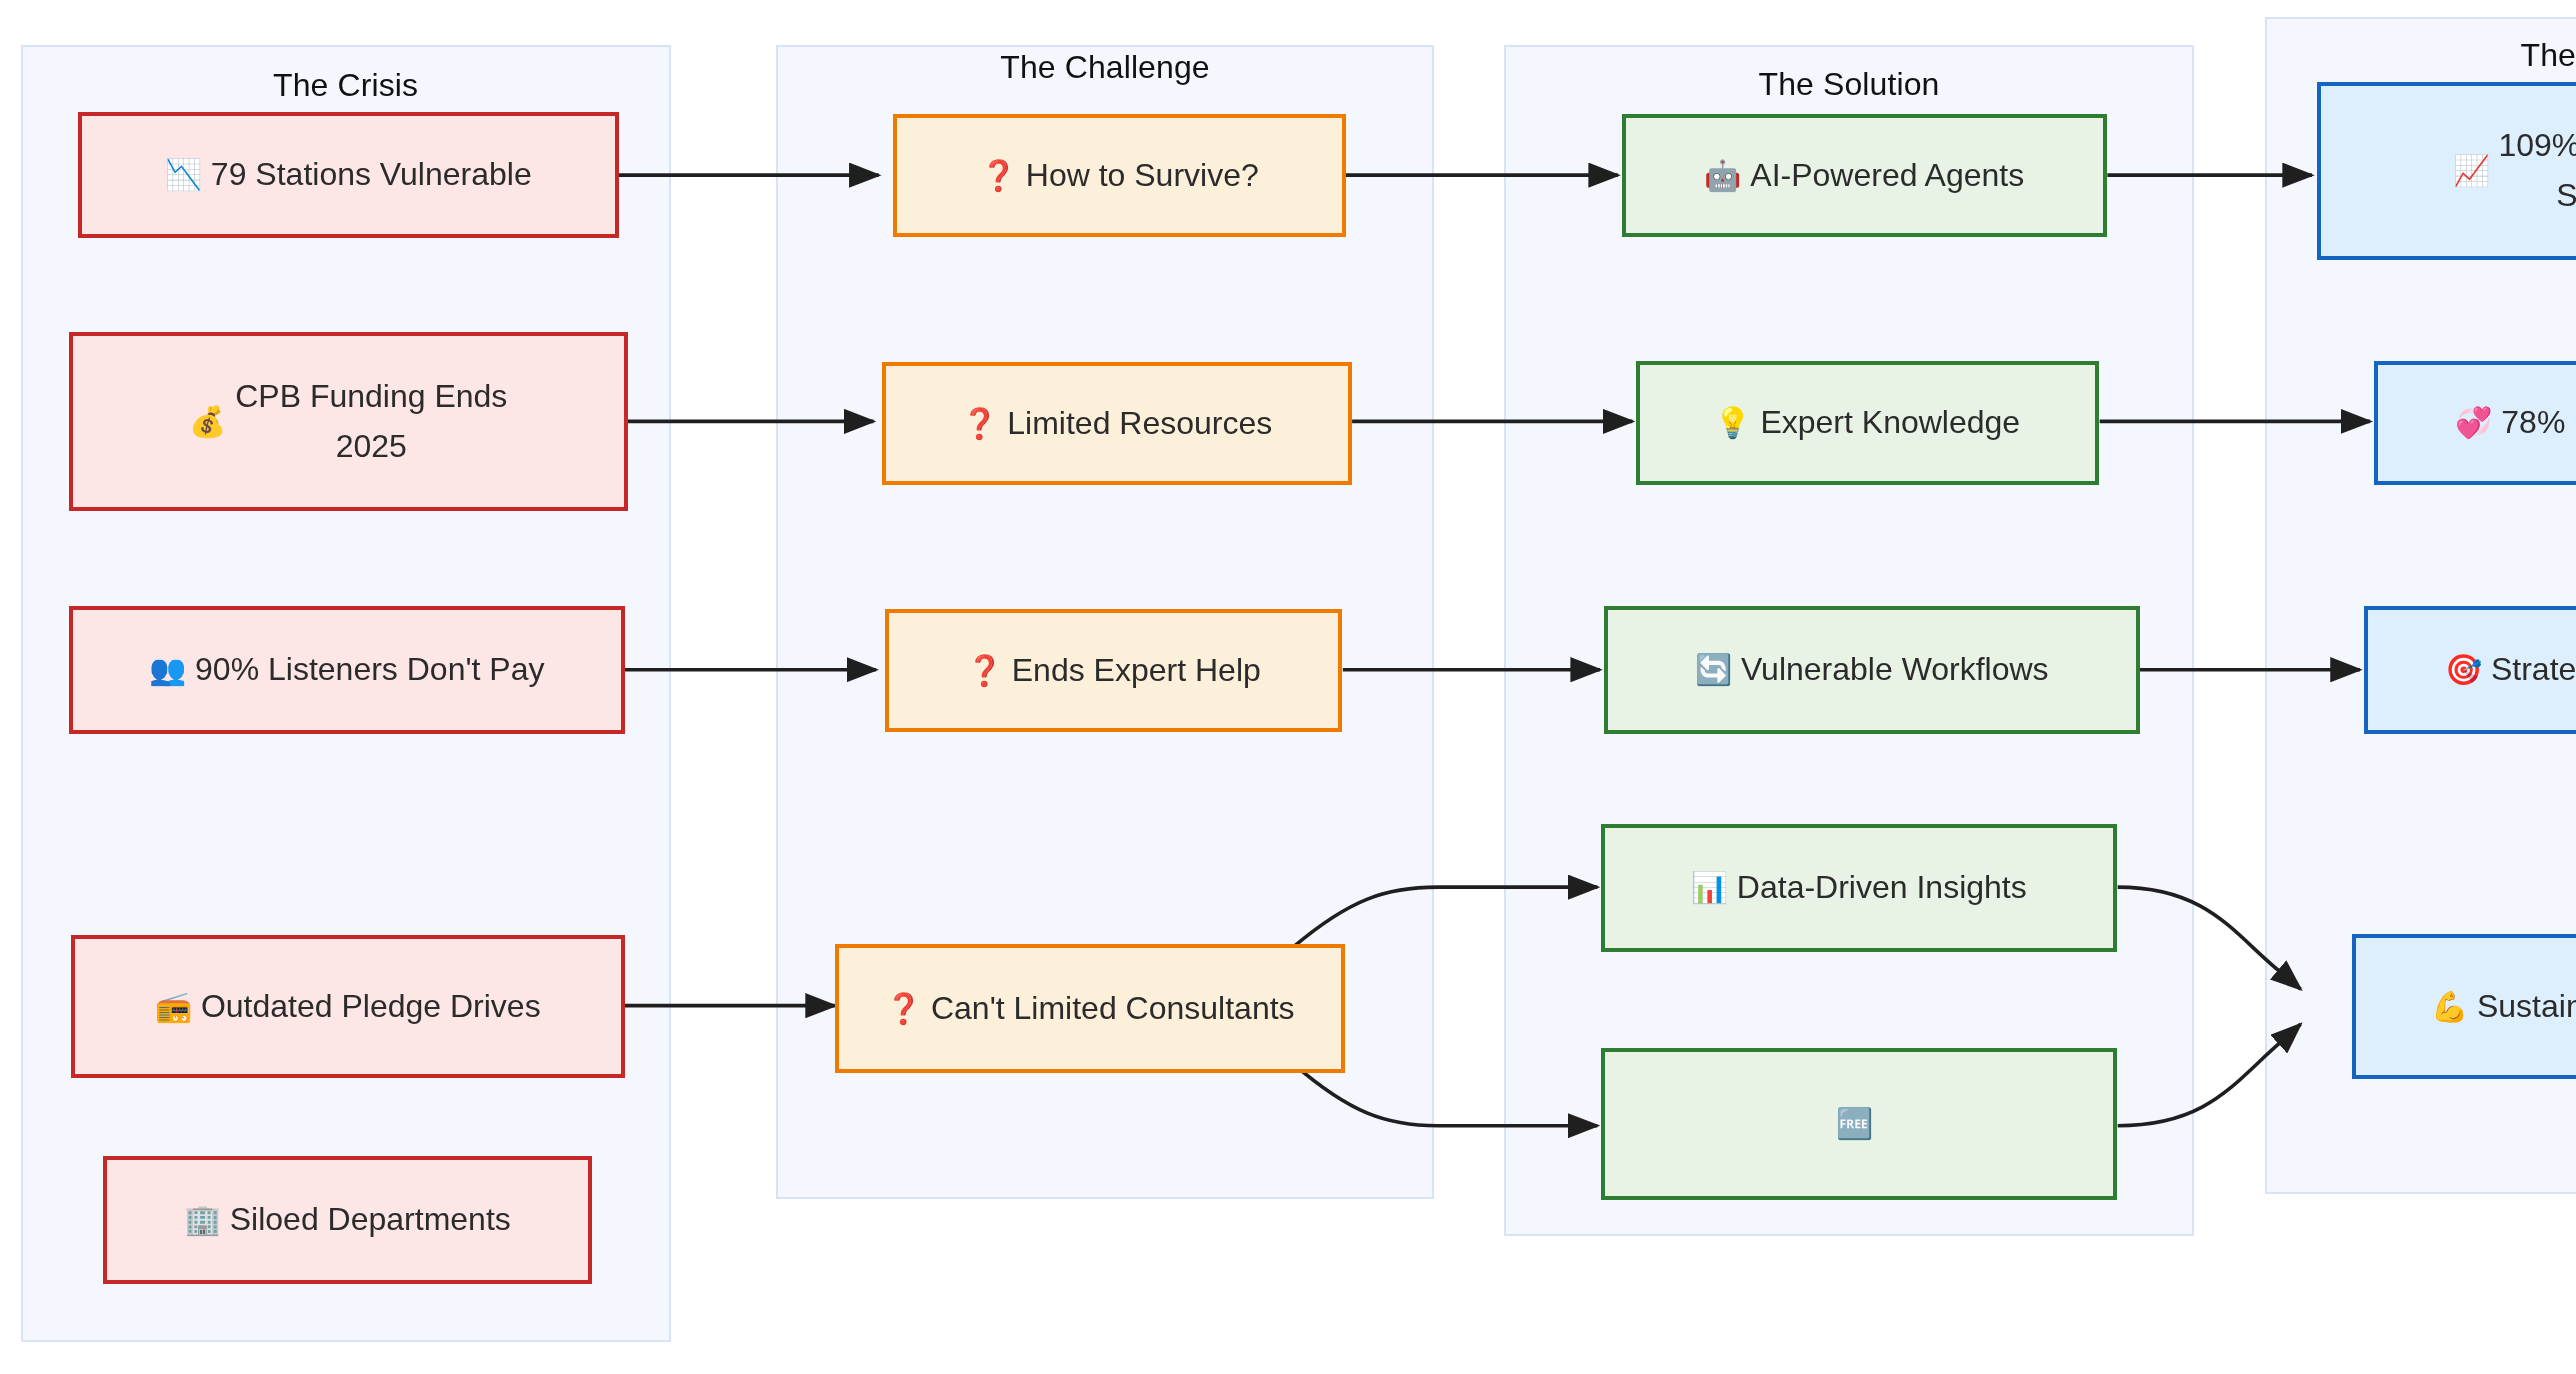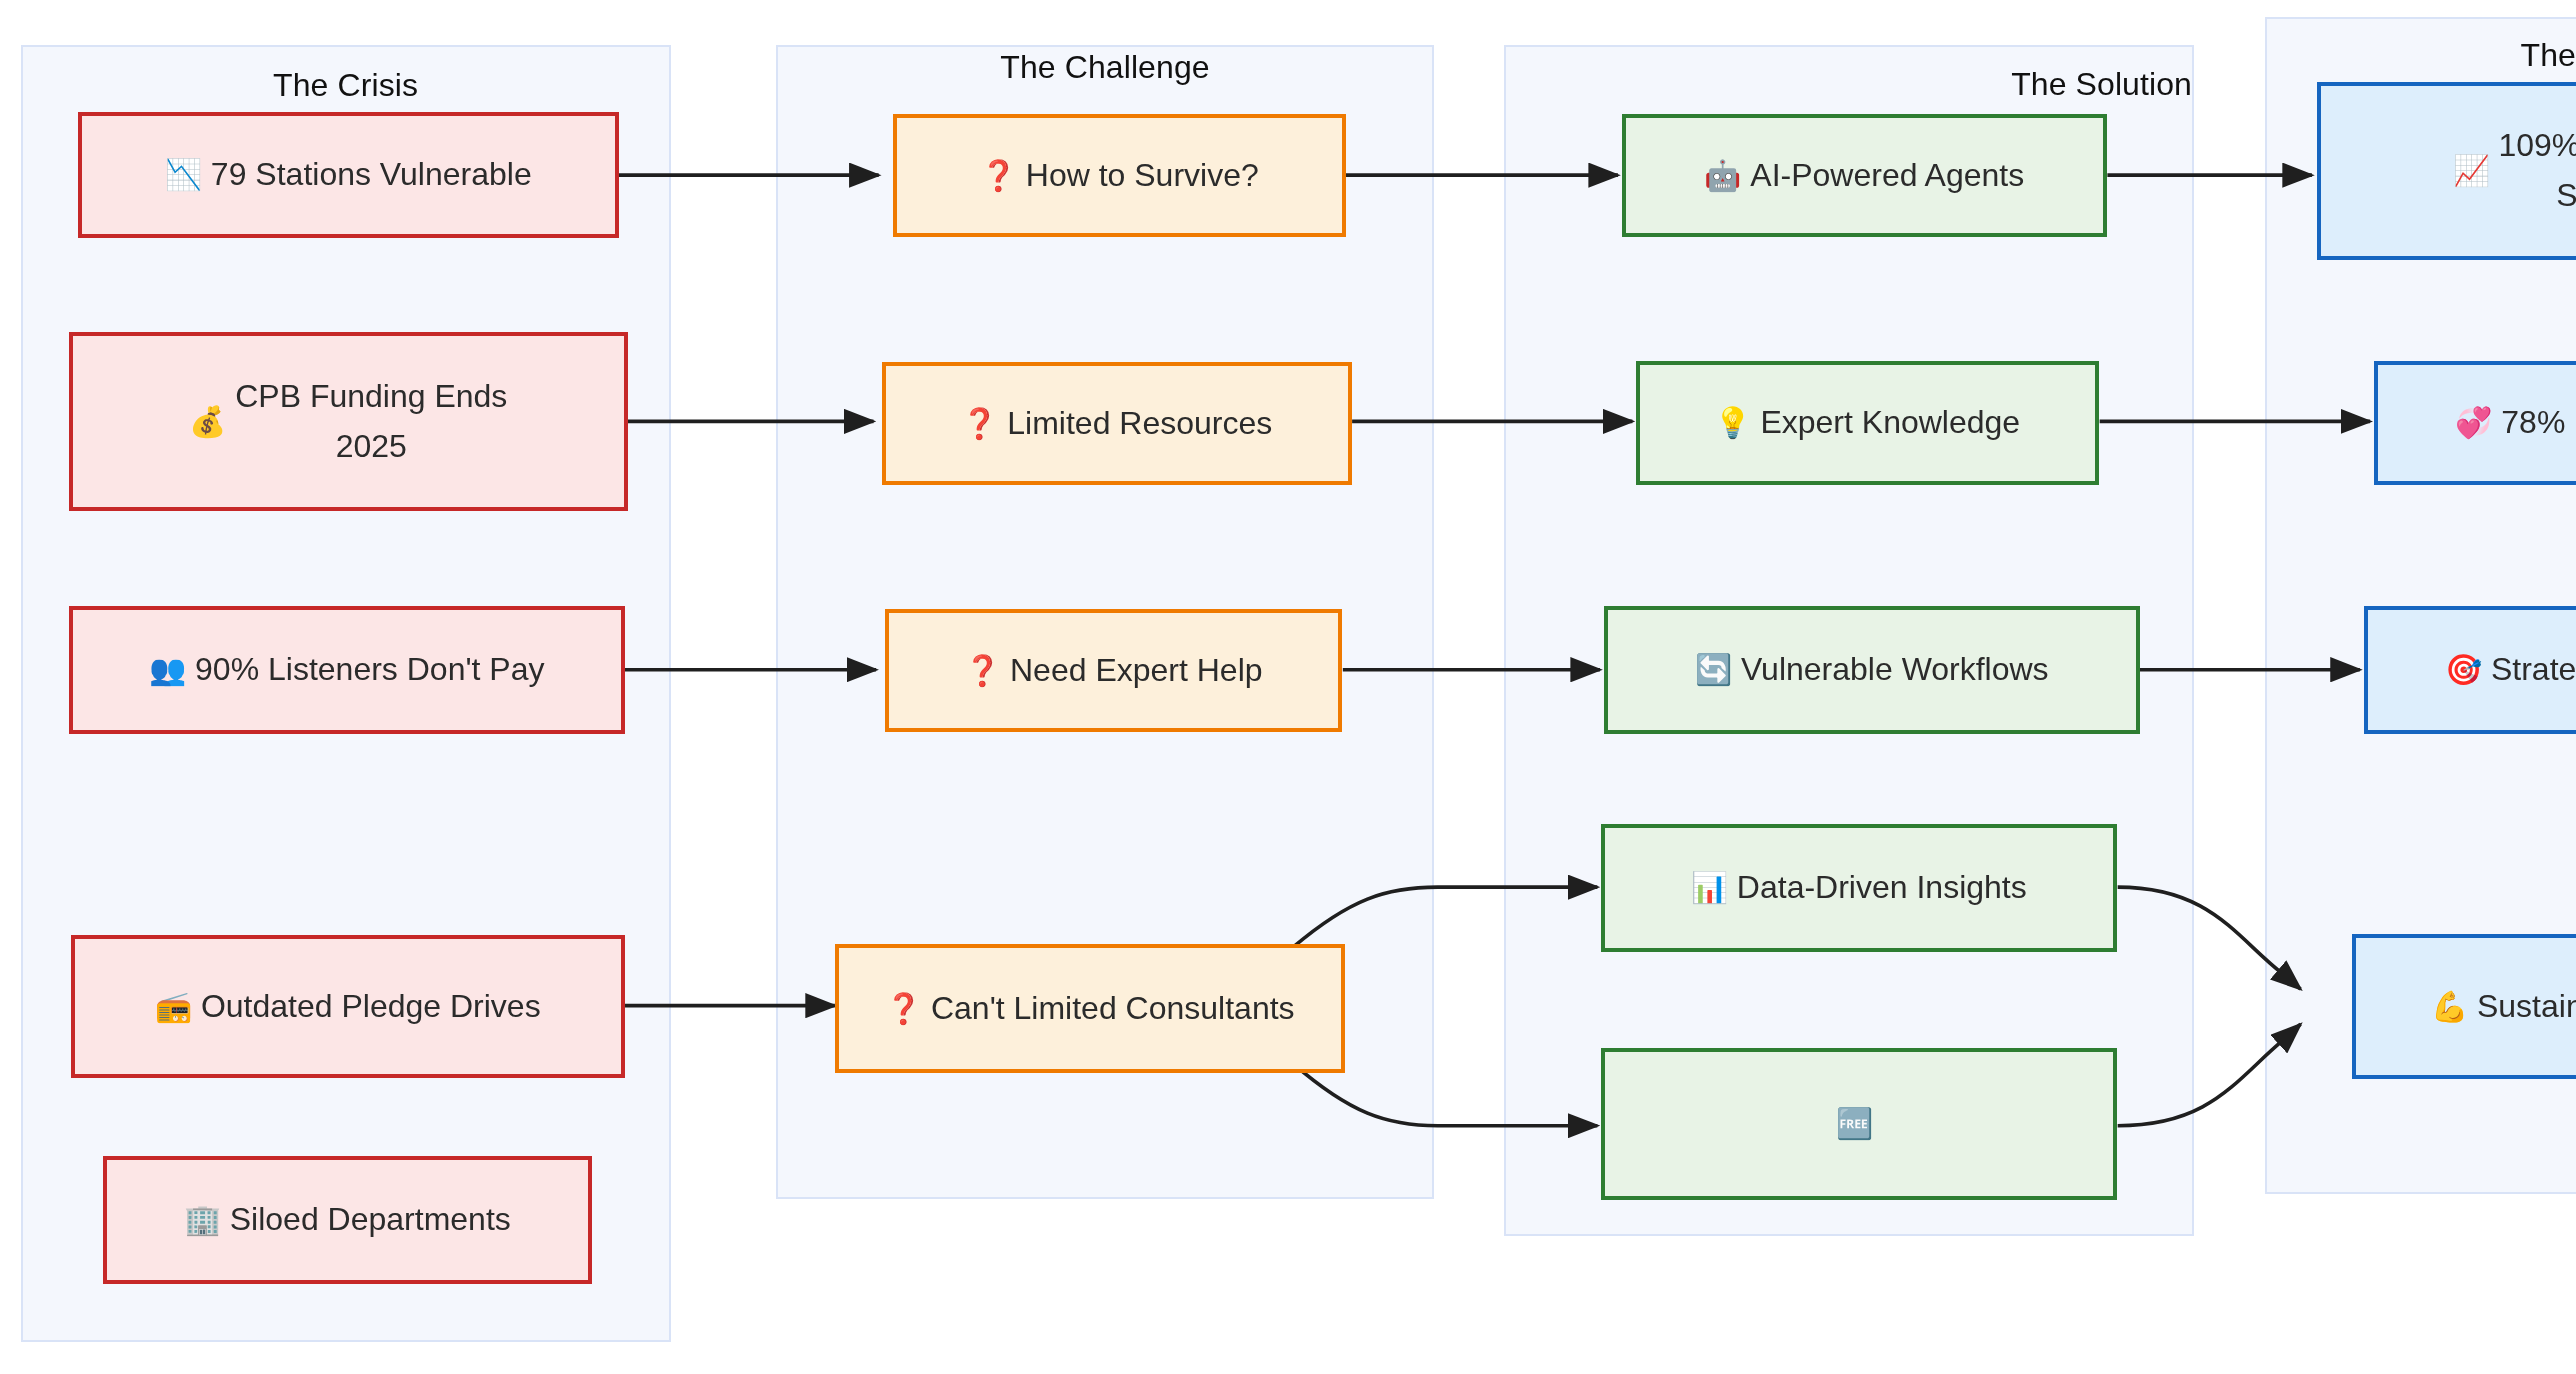--- a/index.html
+++ b/index.html
@@ -30,21 +30,21 @@
 
   <div class="panel" style="left:20.6px;top:45px;width:650px;height:1297px;">
     <div class="panel-title" style="top:20px;">The Crisis</div>
   </div>
 
   <div class="panel" style="left:776px;top:45px;width:658px;height:1154px;">
     <div class="panel-title" style="top:2px;">The Challenge</div>
   </div>
 
   <div class="panel" style="left:1504px;top:45px;width:690px;height:1191px;">
-    <div class="panel-title" style="top:18.5px;text-align:right;">The Solution</div>
+    <div class="panel-title" style="top:18.5px;">The Solution</div>
   </div>
 
   <div class="panel" style="left:2265px;top:17px;width:683px;height:1177px;">
     <div class="panel-title" style="top:17.5px;">The Results</div>
   </div>
 
   <svg class="edges" viewBox="0 0 5760 2667">
     <defs>
       <marker id="ah" markerWidth="9" markerHeight="7" refX="8.2" refY="3.5" orient="auto" markerUnits="strokeWidth">
         <path d="M0,0 L9,3.5 L0,7 z" fill="#1f1f1f"></path>
@@ -118,21 +118,21 @@
   <div class="node n-orange" style="left:882px;top:362px;width:470px;height:123px;">
     <div class="inner">
       <span class="emo">❓</span>
       <span class="lbl">Limited Resources</span>
     </div>
   </div>
 
   <div class="node n-orange" style="left:885px;top:609px;width:457px;height:123px;">
     <div class="inner">
       <span class="emo">❓</span>
-      <span class="lbl">Need Expert Help</span>
+      <span class="lbl">Ends Expert Help</span>
     </div>
   </div>
 
   <div class="node n-orange" style="left:835px;top:944px;width:510px;height:129px;">
     <div class="inner">
       <span class="emo">❓</span>
       <span class="lbl">Can't Limited Consultants</span>
     </div>
   </div>
 

